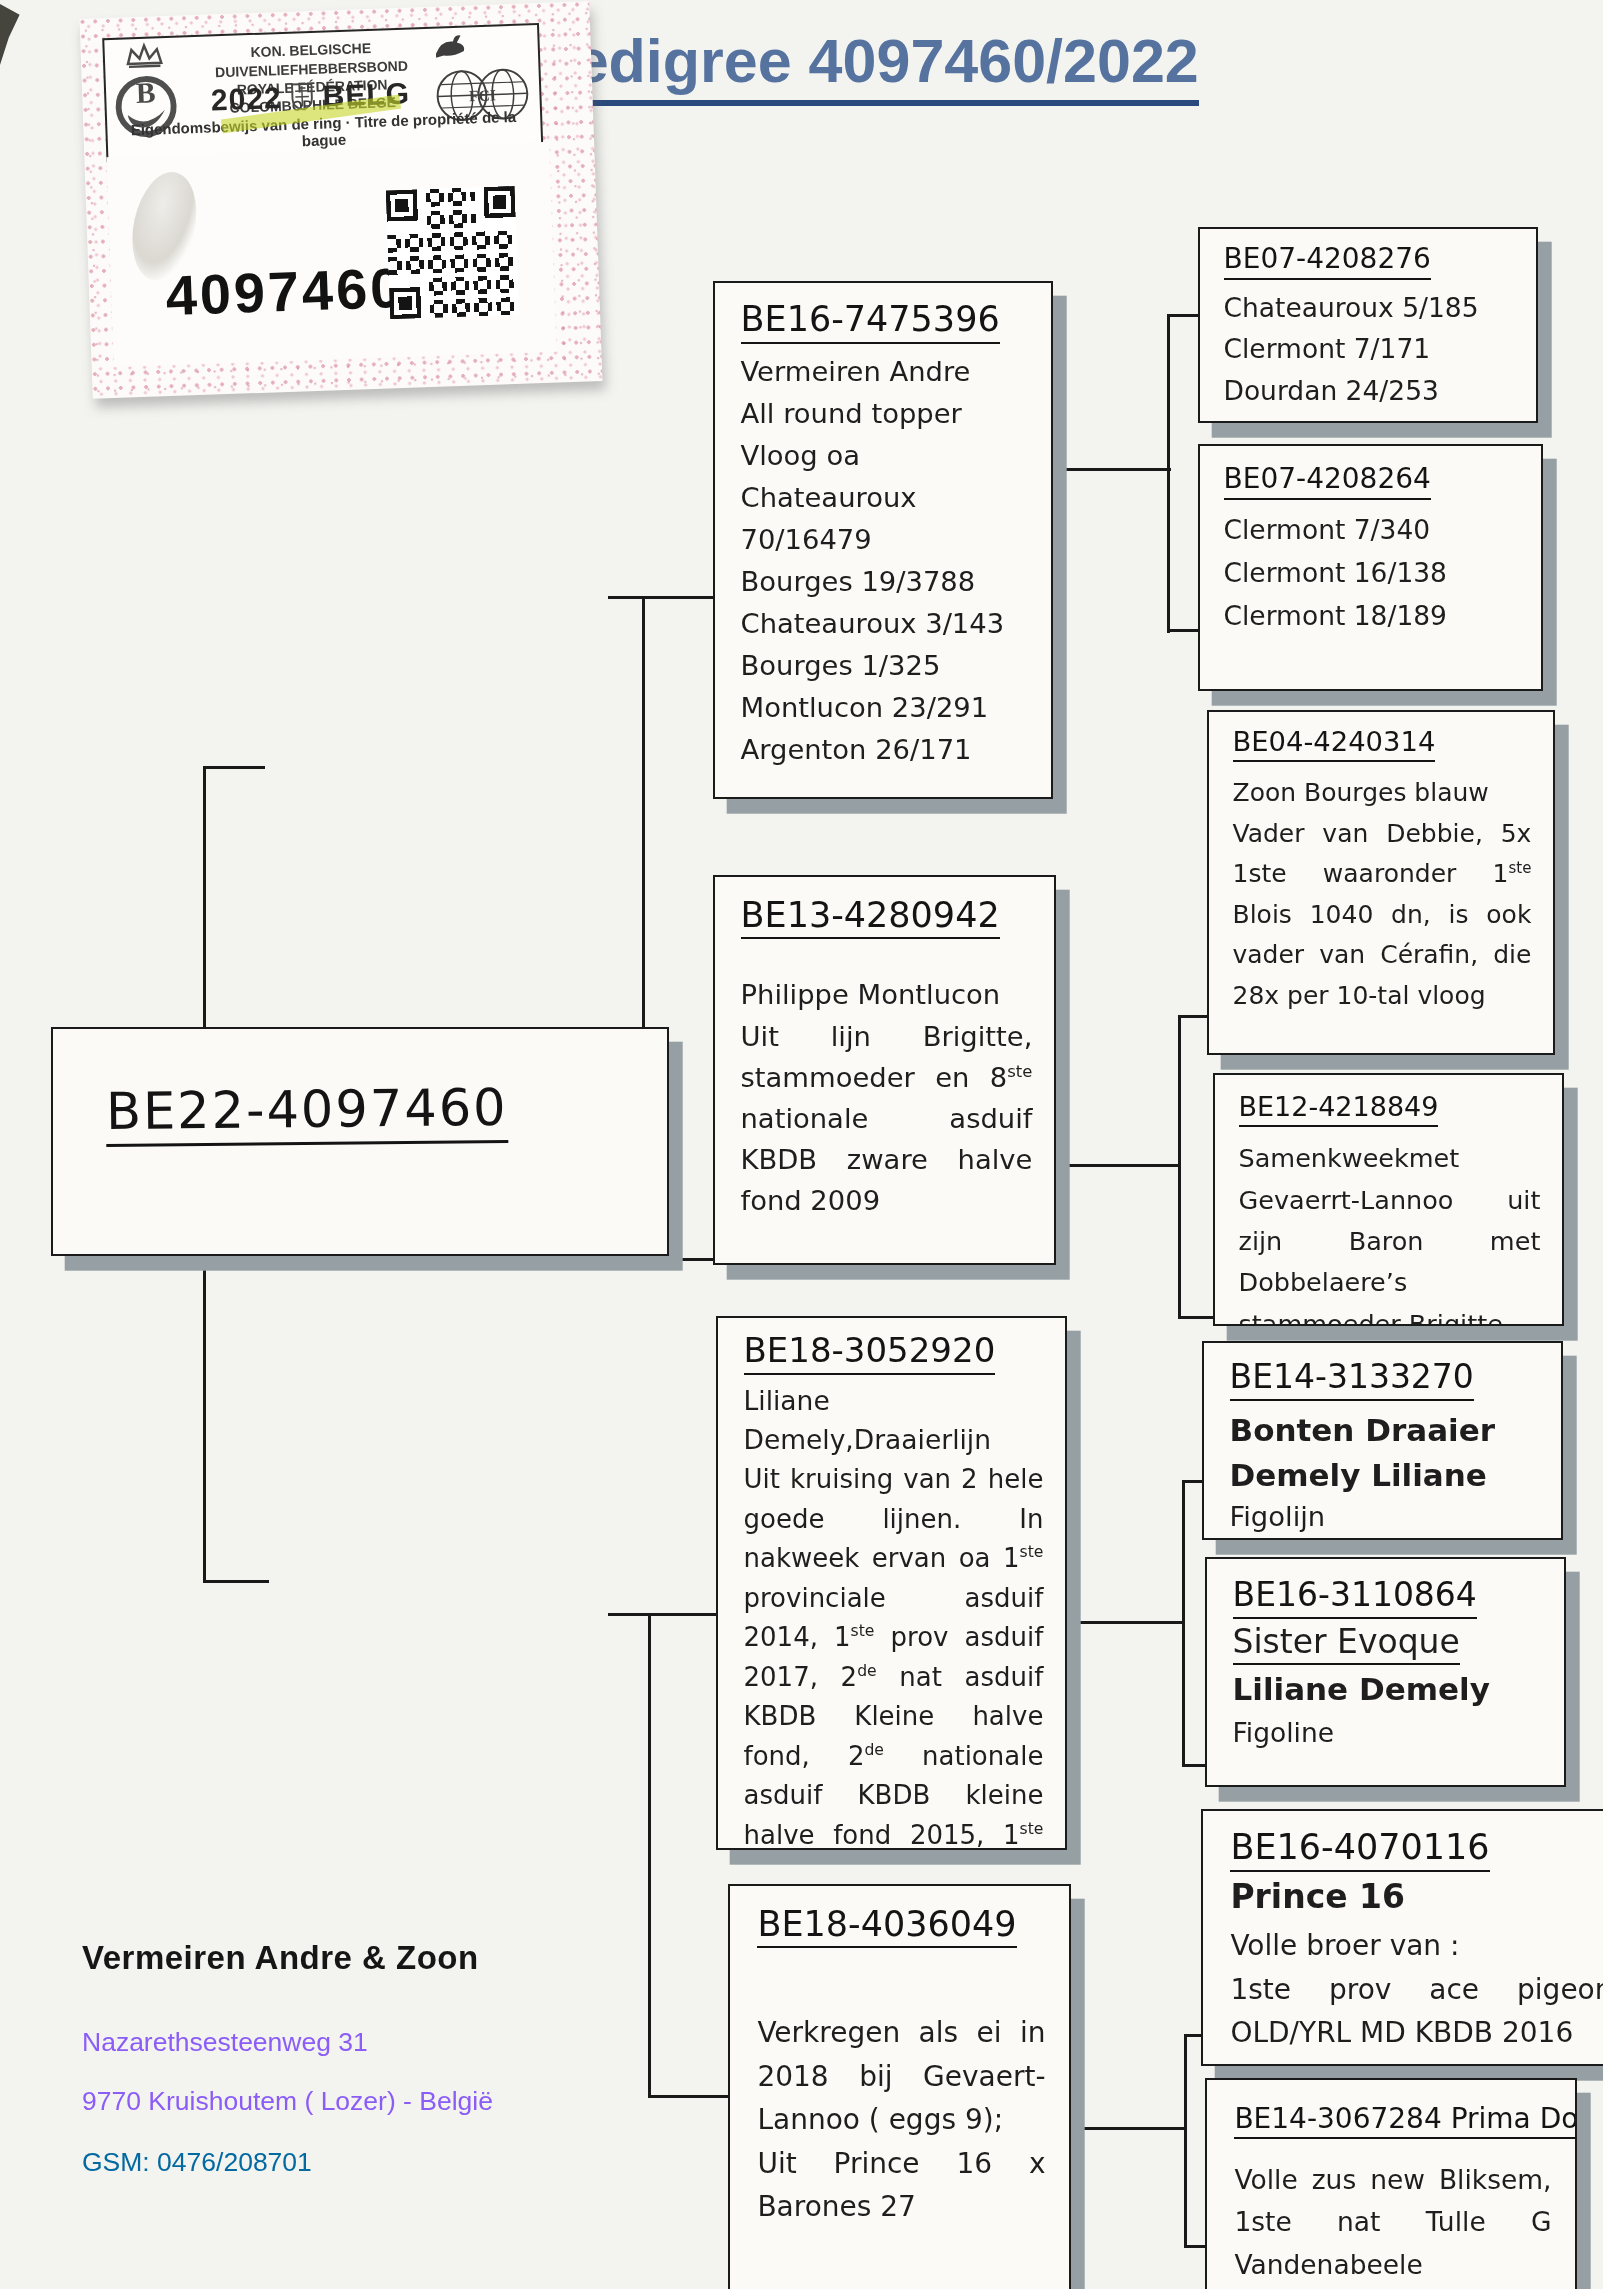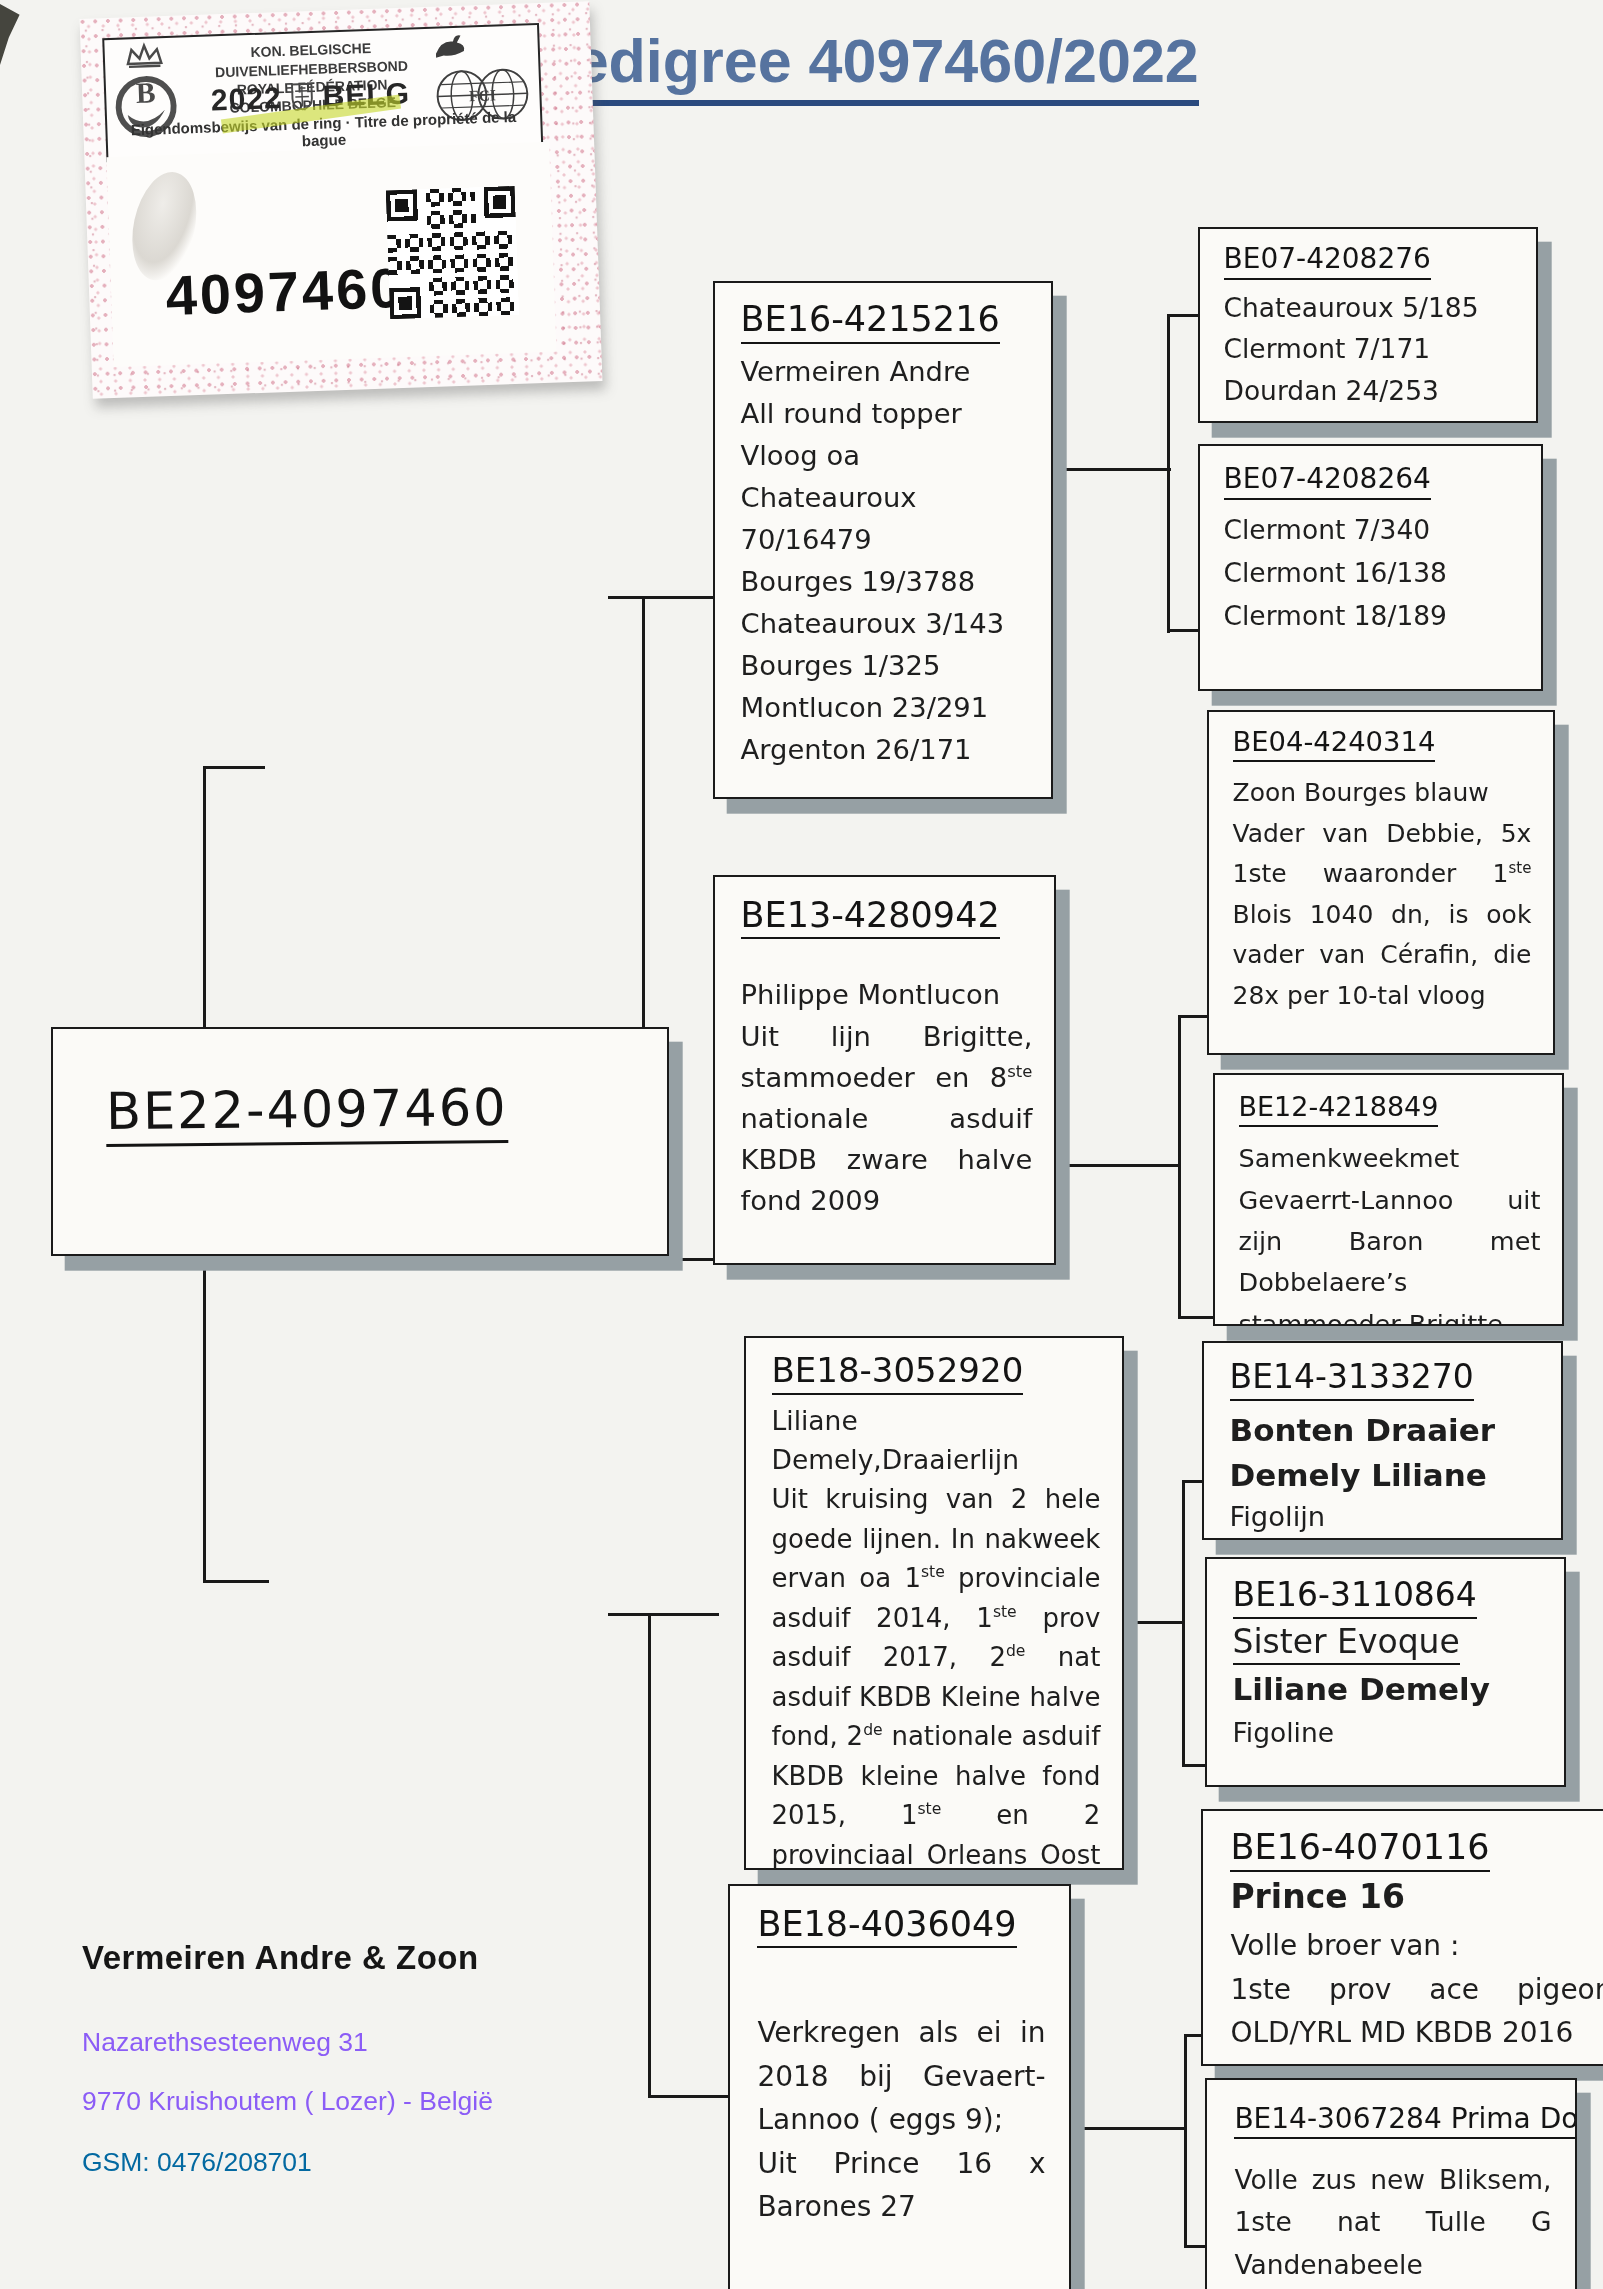--- a/index.html
+++ b/index.html
@@ -95,21 +95,21 @@
   <div class="cl" style="left:1182px;top:1480px;width:2.9px;height:287px"></div>
   <div class="cl" style="left:1182px;top:1480px;width:21.6px;height:2.9px"></div>
   <div class="cl" style="left:1182px;top:1764px;width:24.5px;height:2.9px"></div>
   <div class="cl" style="left:1069px;top:2127px;width:118px;height:2.9px"></div>
   <div class="cl" style="left:1184px;top:2034px;width:2.9px;height:214px"></div>
   <div class="cl" style="left:1184px;top:2034px;width:18.6px;height:2.9px"></div>
   <div class="cl" style="left:1184px;top:2245px;width:22.5px;height:2.9px"></div>
 
 
   <div class="pbox" style="left:713px;top:281px;width:340px;height:518px;padding:15.7px 19.6px 0 25.5px;">
-    <div class="ring" style="font-size:35px">BE16-4215216</div>
+    <div class="ring" style="font-size:35px">BE16-7475396</div>
     <div style="margin-top:7.8px;font-size:27.4px;line-height:1.53">
       <div>Vermeiren Andre</div>
       <div>All round topper</div>
       <div>Vloog oa</div>
       <div>Chateauroux</div>
       <div>70/16479</div>
       <div>Bourges 19/3788</div>
       <div>Chateauroux 3/143</div>
       <div>Bourges 1/325</div>
       <div>Montlucon 23/291</div>
@@ -150,21 +150,21 @@
   <div class="pbox" style="left:1213px;top:1073px;width:351px;height:253px;padding:15.7px 21.6px 0 23.5px;">
     <div class="ring" style="font-size:27px;border-bottom-width:2px">BE12-4218849</div>
     <div class="jtext" style="margin-top:11.8px;font-size:25.5px;line-height:1.62">Samenkweekmet Gevaerrt-Lannoo uit zijn Baron met Dobbelaere’s stammoeder Brigitte</div>
   </div>
 
   <div class="pbox" style="left:51px;top:1027px;width:618px;height:229px;padding:51px 0 0 53px;">
     <div class="ring" style="font-size:51px;letter-spacing:2px;border-bottom-width:3.9px;transform:rotate(-0.6deg)">BE22-4097460</div>
   </div>
 
 
-  <div class="pbox" style="left:744px;top:1316px;width:380px;height:534px;padding:11.8px 21.6px 0 25.5px;margin-top:20px;">
+  <div class="pbox" style="left:716px;top:1316px;width:351px;height:534px;padding:11.8px 21.6px 0 25.5px;">
     <div class="ring" style="font-size:34px">BE18-3052920</div>
     <div style="margin-top:5.9px;font-size:26.5px;line-height:1.5">Liliane Demely,Draaierlijn</div>
     <div class="jtext" style="font-size:26px;line-height:1.52">Uit kruising van 2 hele goede lijnen. In nakweek ervan oa 1<sup>ste</sup> provinciale asduif 2014, 1<sup>ste</sup> prov asduif 2017, 2<sup>de</sup> nat asduif KBDB Kleine halve fond, 2<sup>de</sup> nationale asduif KBDB kleine halve fond 2015, 1<sup>ste</sup> en 2 provinciaal Orleans Oost Vlaanderen</div>
   </div>
 
   <div class="pbox" style="left:1202px;top:1341px;width:361px;height:199px;padding:13.7px 21.6px 0 25.5px;">
     <div class="ring" style="font-size:33px">BE14-3133270</div>
     <div class="bline" style="margin-top:7.8px;font-size:31px;line-height:1.45">Bonten Draaier</div>
     <div class="bline" style="font-size:31px;line-height:1.45">Demely Liliane</div>
     <div style="font-size:27.4px;line-height:1.4">Figolijn</div>

